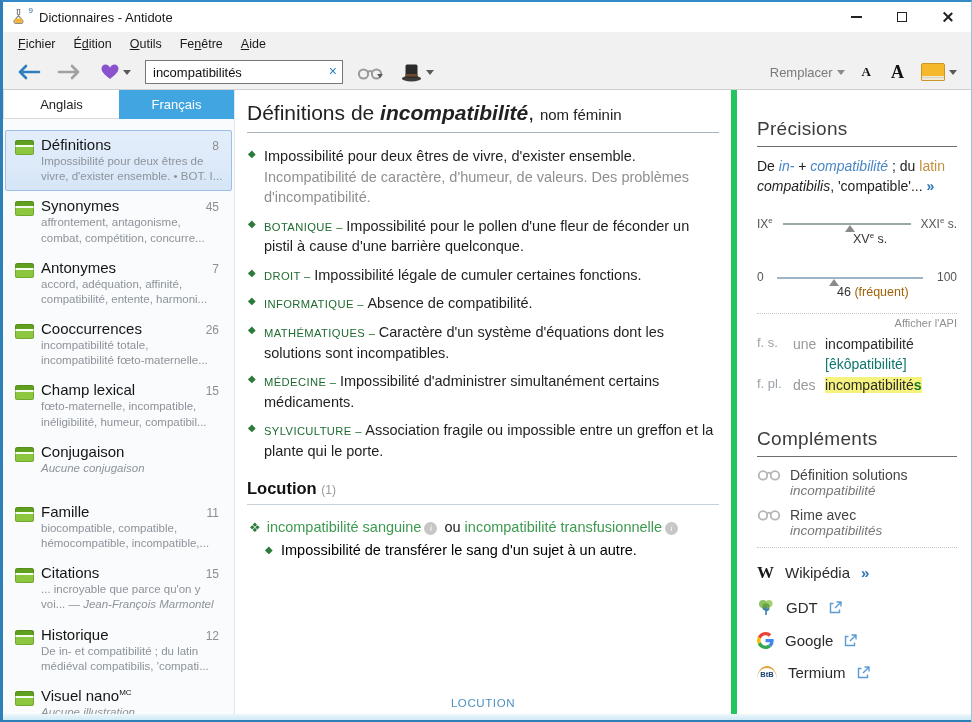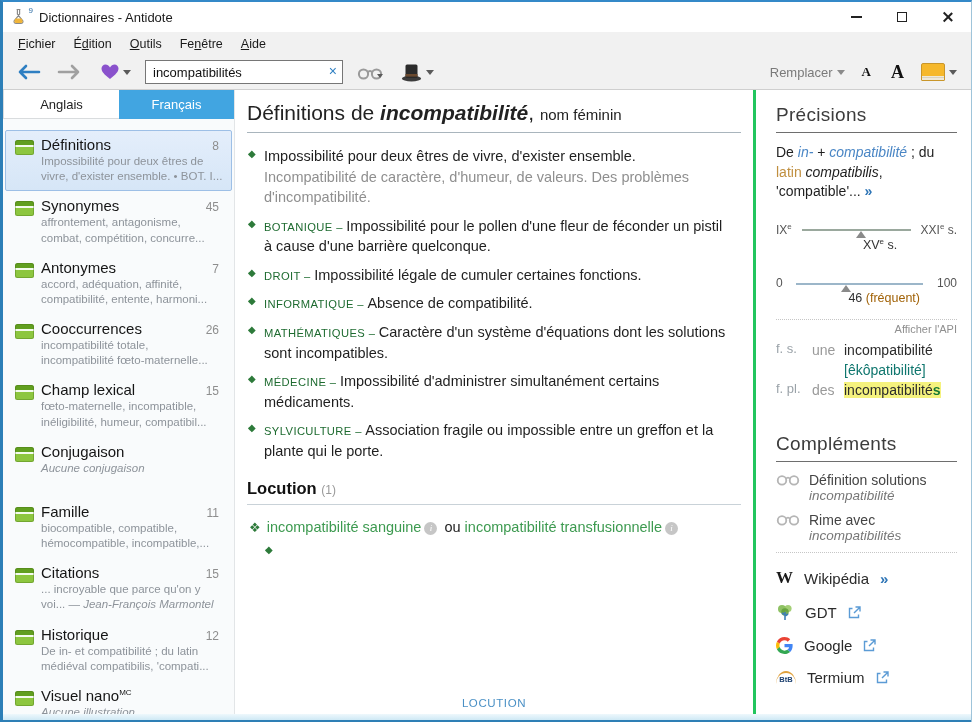--- a/index.html
+++ b/index.html
@@ -91,21 +91,21 @@
   .loc-bullet{ color:#2d7a3a; font-size:13px; margin-right:6px; }
   .loc-link{ color:#3d9a50; }
   .info-icon{ display:inline-block; width:13px; height:13px; border-radius:50%; background:#c6c6c6;
     color:#fff; font-size:9px; line-height:13px; text-align:center; font-style:italic;
     font-family:"Liberation Serif",serif; vertical-align:1px; margin:0 3px; }
   .loc-sub{ margin-top:7px; padding-left:34px; position:relative; font-size:14.5px; }
   .loc-sub .bullet{ left:18px; top:2px; }
   .main-footer{ position:absolute; bottom:5px; left:0; right:0; text-align:center; font-size:11.5px;
     color:#4a90c5; letter-spacing:.6px; }
   
-  .rightpanel{ width:218px; flex:none; border-left:3px solid #22c55e; padding:10px 14px 0 20px;
+  .rightpanel{ width:240px; flex:none; border-left:6px solid #22c55e; padding:24px 14px 0 20px;
     overflow:hidden; background:#fff; }
   .rp-heading{ font-size:19px; color:#3c3c3c; letter-spacing:.3px; margin-top:4px; }
   .rp-rule{ border-bottom:1px solid #6e6e6e; margin:6px 0 10px; }
   .rp-dotted{ border-bottom:1px dotted #c6c6c6; margin:9px 0 2px; }
   .etym{ font-size:14px; line-height:1.4; color:#1f1f1f; }
   .etym .lnk{ color:#4a86c5; font-style:italic; }
   .etym .latin{ color:#c08f3f; }
   .etym .it{ font-style:italic; }
   .more{ color:#2e75b6; font-weight:bold; }
   .tl{ position:relative; height:36px; margin-top:18px; font-size:12px; color:#555; }
@@ -373,20 +373,21 @@
         <b>Locution</b>
         <span class="loc-count">(1)</span>
       </div>
       <div class="loc-rule"></div>
 
       <div class="loc-row">
         <span class="loc-bullet">❖</span><span class="loc-link">incompatibilité sanguine</span><span class="info-icon">i</span><span> ou </span><span class="loc-link">incompatibilité transfusionnelle</span><span class="info-icon">i</span>
       </div>
       <div class="loc-sub">
         <span class="bullet">◆</span>
+        <span>Impossibilité de transférer le sang d'un sujet à un autre.</span>
       </div>
 
       <div class="main-footer">LOCUTION</div>
     </div>
 
     <div class="rightpanel">
       <div class="rp-heading">Précisions</div>
       <div class="rp-rule"></div>
 
       <div class="etym">

